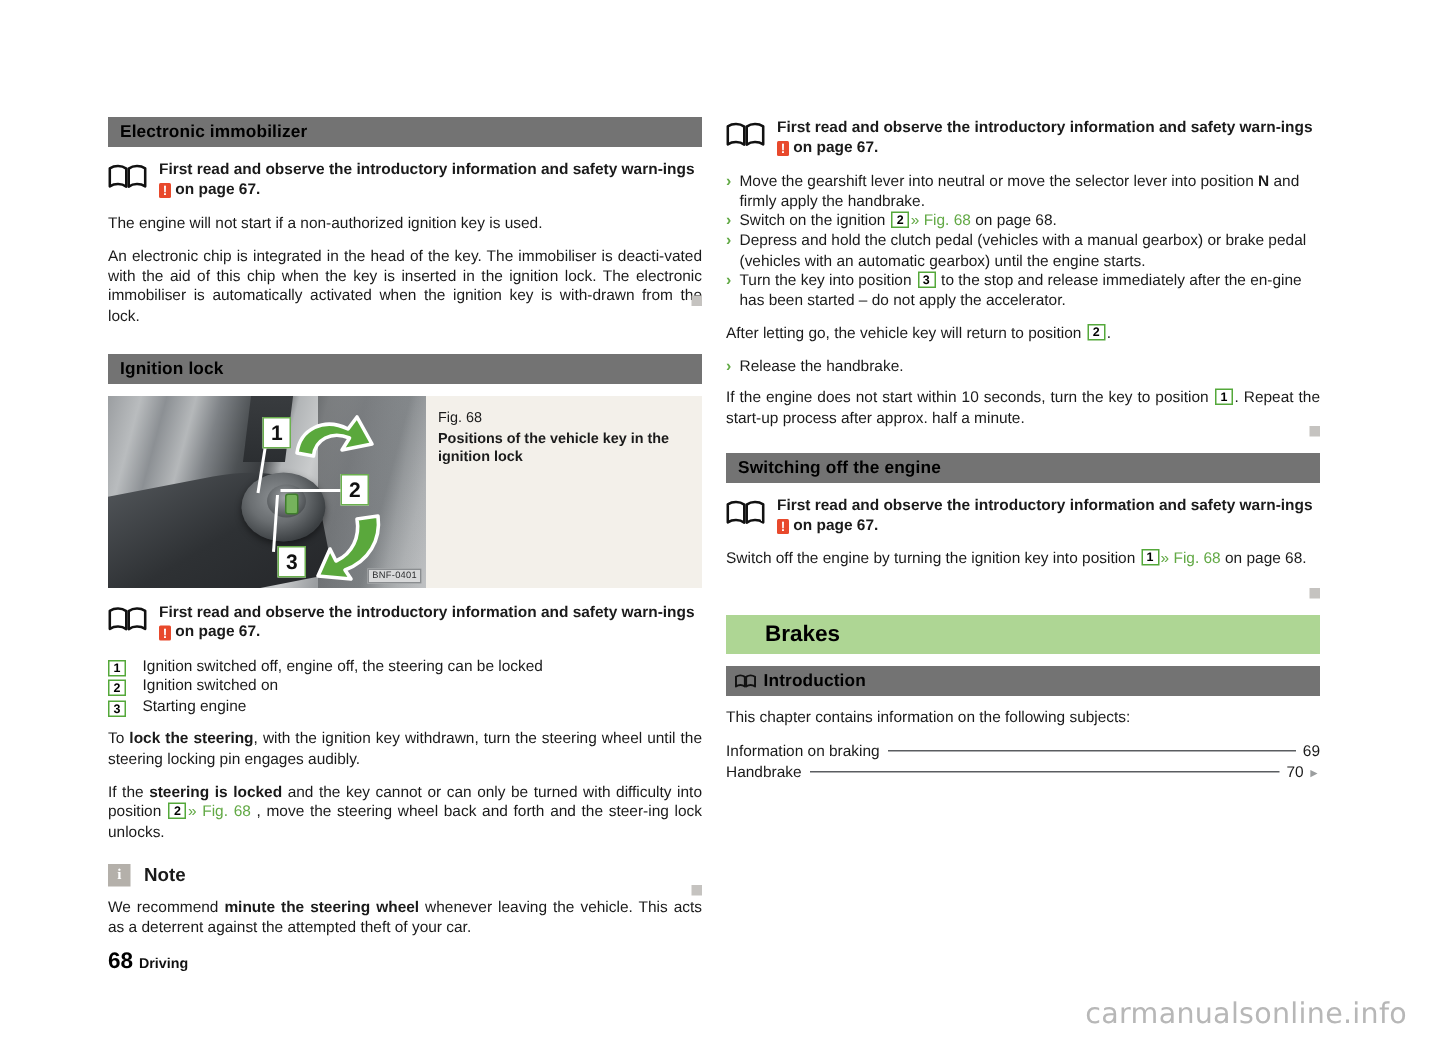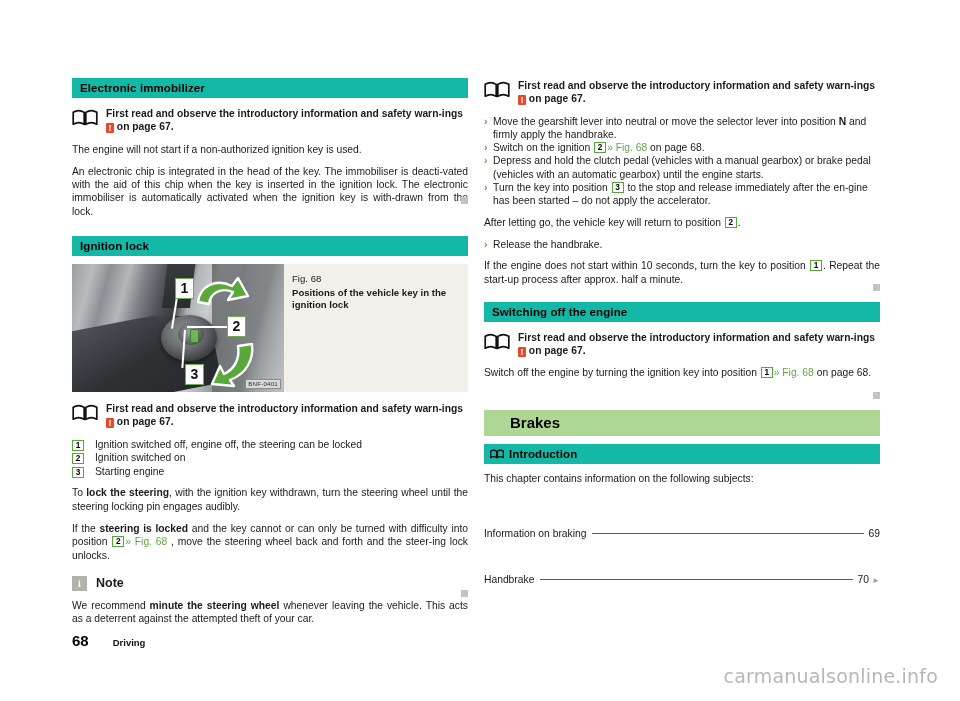--- a/index.html
+++ b/index.html
@@ -26,21 +26,21 @@
   .col {
     position: absolute;
     top: 78px;
     width: 396px;
   }
   .col-left  { left: 72px; }
   .col-right { left: 484px; }
 
   
   .sec-head {
-    background: #14b8a6;
+    background: #737373;
     height: 20px;
     line-height: 20px;
     padding: 0 0 0 8px;
     font-size: 11.5px;
     font-weight: bold;
     color: #000;
     letter-spacing: .1px;
     margin-bottom: 8px;
   }
   .sec-head.with-icon {
@@ -299,21 +299,21 @@
     line-height: 14px;
   }
   .toc-label { white-space: nowrap; }
   .toc-dots {
     flex: 1 1 auto;
     margin: 0 5px 0 6px;
     border-bottom: 1px solid #5a5d60;
     position: relative;
     top: -3px;
   }
-  .toc-page { white-space: nowrap; margin-top: 32px; }
+  .toc-page { white-space: nowrap; }
   .toc-tri {
     color: #9b9e9f;
     font-size: 8px;
     margin-left: 3px;
   }
 
   
   .margin-mark {
     position: absolute;
     width: 7px;
@@ -321,21 +321,21 @@
     background: #c5c3c0;
   }
 
   
   .footer {
     position: absolute;
     left: 72px;
     bottom: 52px;
     display: flex;
     align-items: baseline;
-    gap: 24px;
+    gap: 4px;
   }
   .footer-num {
     font-size: 15px;
     font-weight: bold;
     color: #000;
   }
   .footer-label {
     font-size: 9.5px;
     font-weight: bold;
     color: #111;

